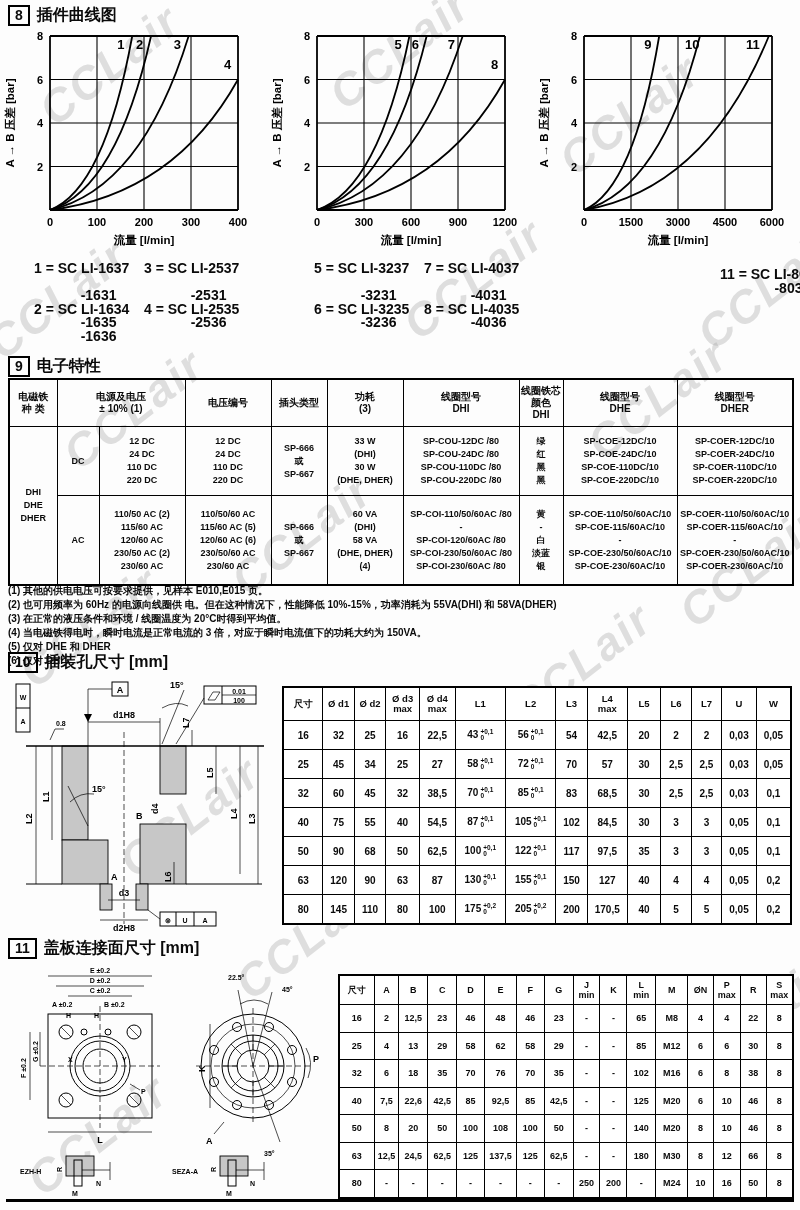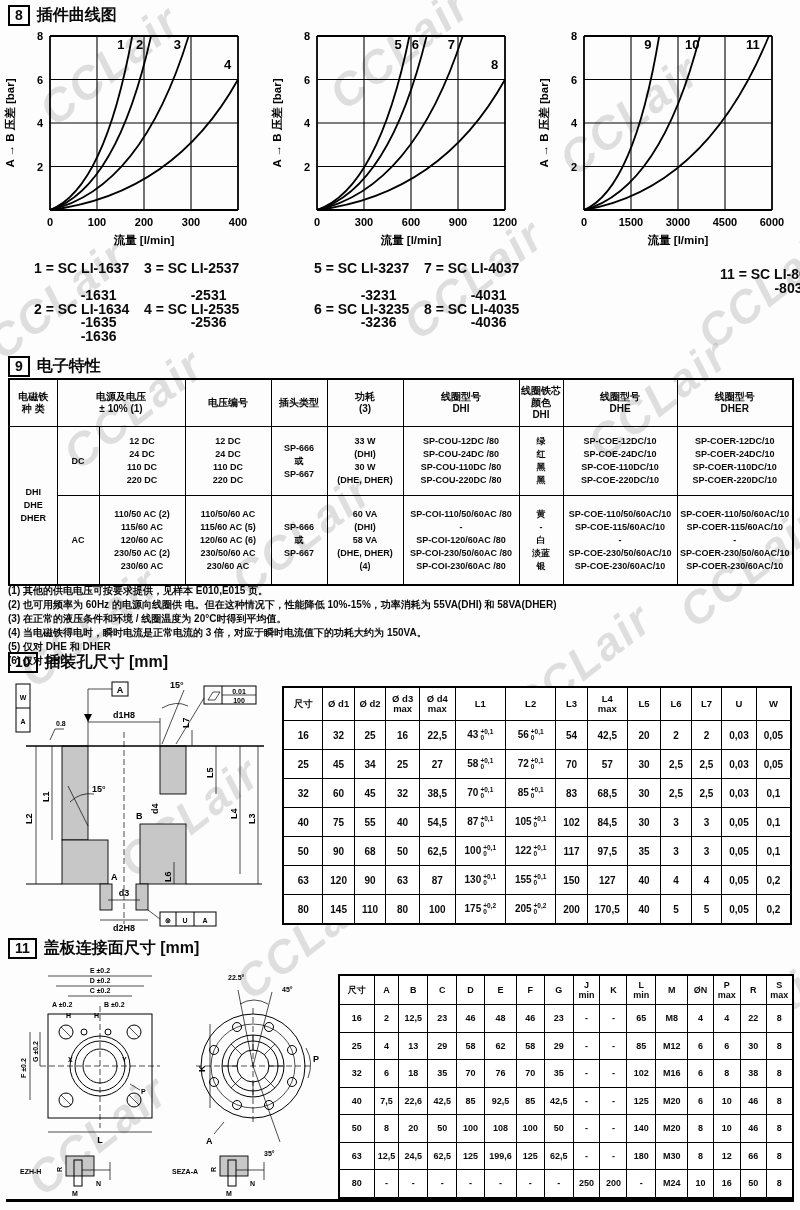--- a/index.html
+++ b/index.html
@@ -841,21 +841,21 @@
             <td>10</td>
             <td>46</td>
             <td>8</td>
           </tr>
           <tr>
             <td>63</td>
             <td>12,5</td>
             <td>24,5</td>
             <td>62,5</td>
             <td>125</td>
-            <td>199,6</td>
+            <td>137,5</td>
             <td>125</td>
             <td>62,5</td>
             <td>-</td>
             <td>-</td>
             <td>180</td>
             <td>M30</td>
             <td>8</td>
             <td>12</td>
             <td>66</td>
             <td>8</td>

